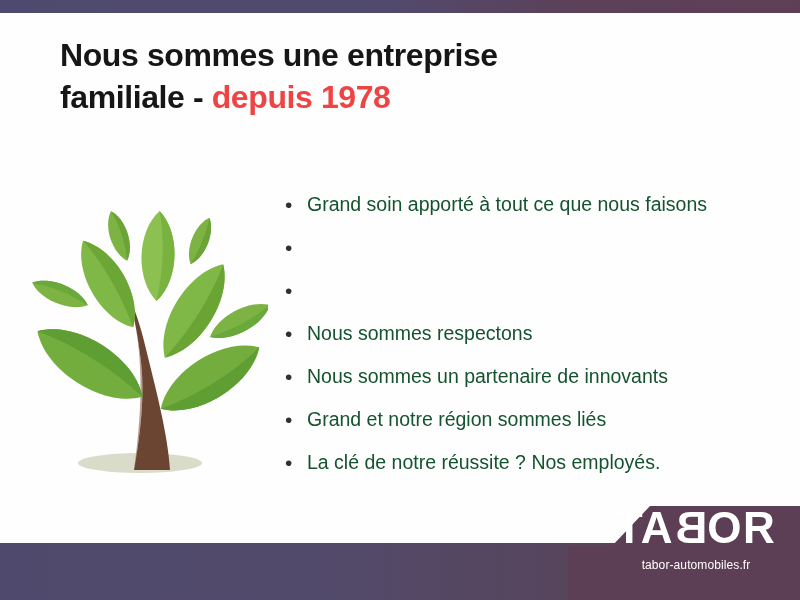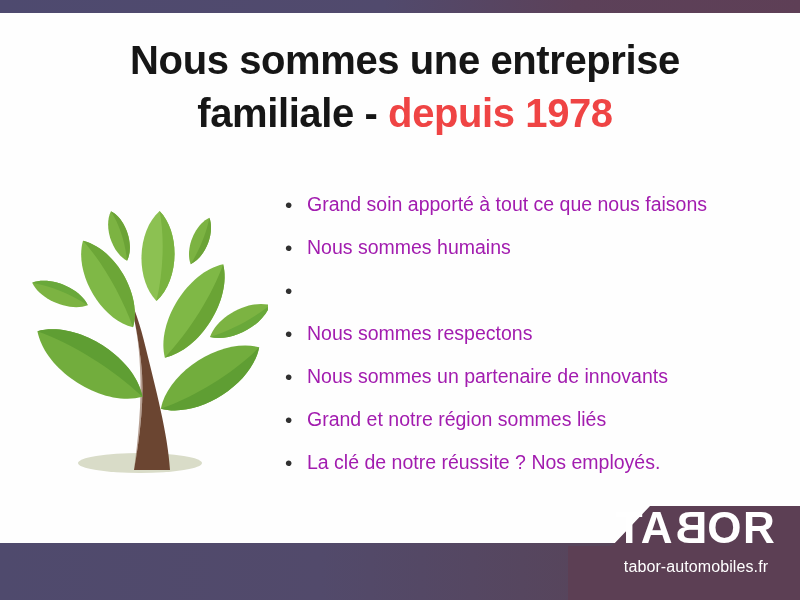--- a/index.html
+++ b/index.html
@@ -63,33 +63,33 @@
     display: inline-block;
     transform: scaleX(-1);
   }
   .logo-url {
     position: absolute;
     left: 596px;
     top: 559px;
     width: 200px;
     text-align: center;
     color: #ffffff;
-    font-size: 16px;
+    font-size: 12px;
     letter-spacing: 0.1px;
     line-height: 1;
   }
 
   
   .headline {
     position: absolute;
     left: 60px;
     top: 34px;
     width: 690px;
-    text-align: center;
-    font-size: 40px;
+    text-align: left;
+    font-size: 32px;
     font-weight: bold;
     line-height: 1.32;
     color: #161616;
     letter-spacing: -0.4px;
   }
   .headline .accent { color: #ef4444; }
 
   
   .bullets {
     position: absolute;
@@ -103,21 +103,21 @@
     height: 43px;
   }
   .bullet-dot {
     width: 22px;
     flex: 0 0 22px;
     color: #303030;
     font-size: 21px;
     line-height: 25px;
   }
   .bullet-text {
-    color: #a21caf;
+    color: #14532d;
     font-size: 19.5px;
     line-height: 25px;
     white-space: nowrap;
     text-align: center;
   }
 
   
   .tree {
     position: absolute;
     left: 18px;
@@ -194,21 +194,20 @@
     <div><span>familiale - </span><span class="accent">depuis 1978</span></div>
   </div>
 
   <div class="bullets">
     <div class="bullet-row">
       <span class="bullet-dot">•</span>
       <span class="bullet-text">Grand soin apporté à tout ce que nous faisons</span>
     </div>
     <div class="bullet-row">
       <span class="bullet-dot">•</span>
-      <span class="bullet-text">Nous sommes humains</span>
     </div>
     <div class="bullet-row">
       <span class="bullet-dot">•</span>
     </div>
     <div class="bullet-row">
       <span class="bullet-dot">•</span>
       <span class="bullet-text">Nous sommes respectons</span>
     </div>
     <div class="bullet-row">
       <span class="bullet-dot">•</span>

